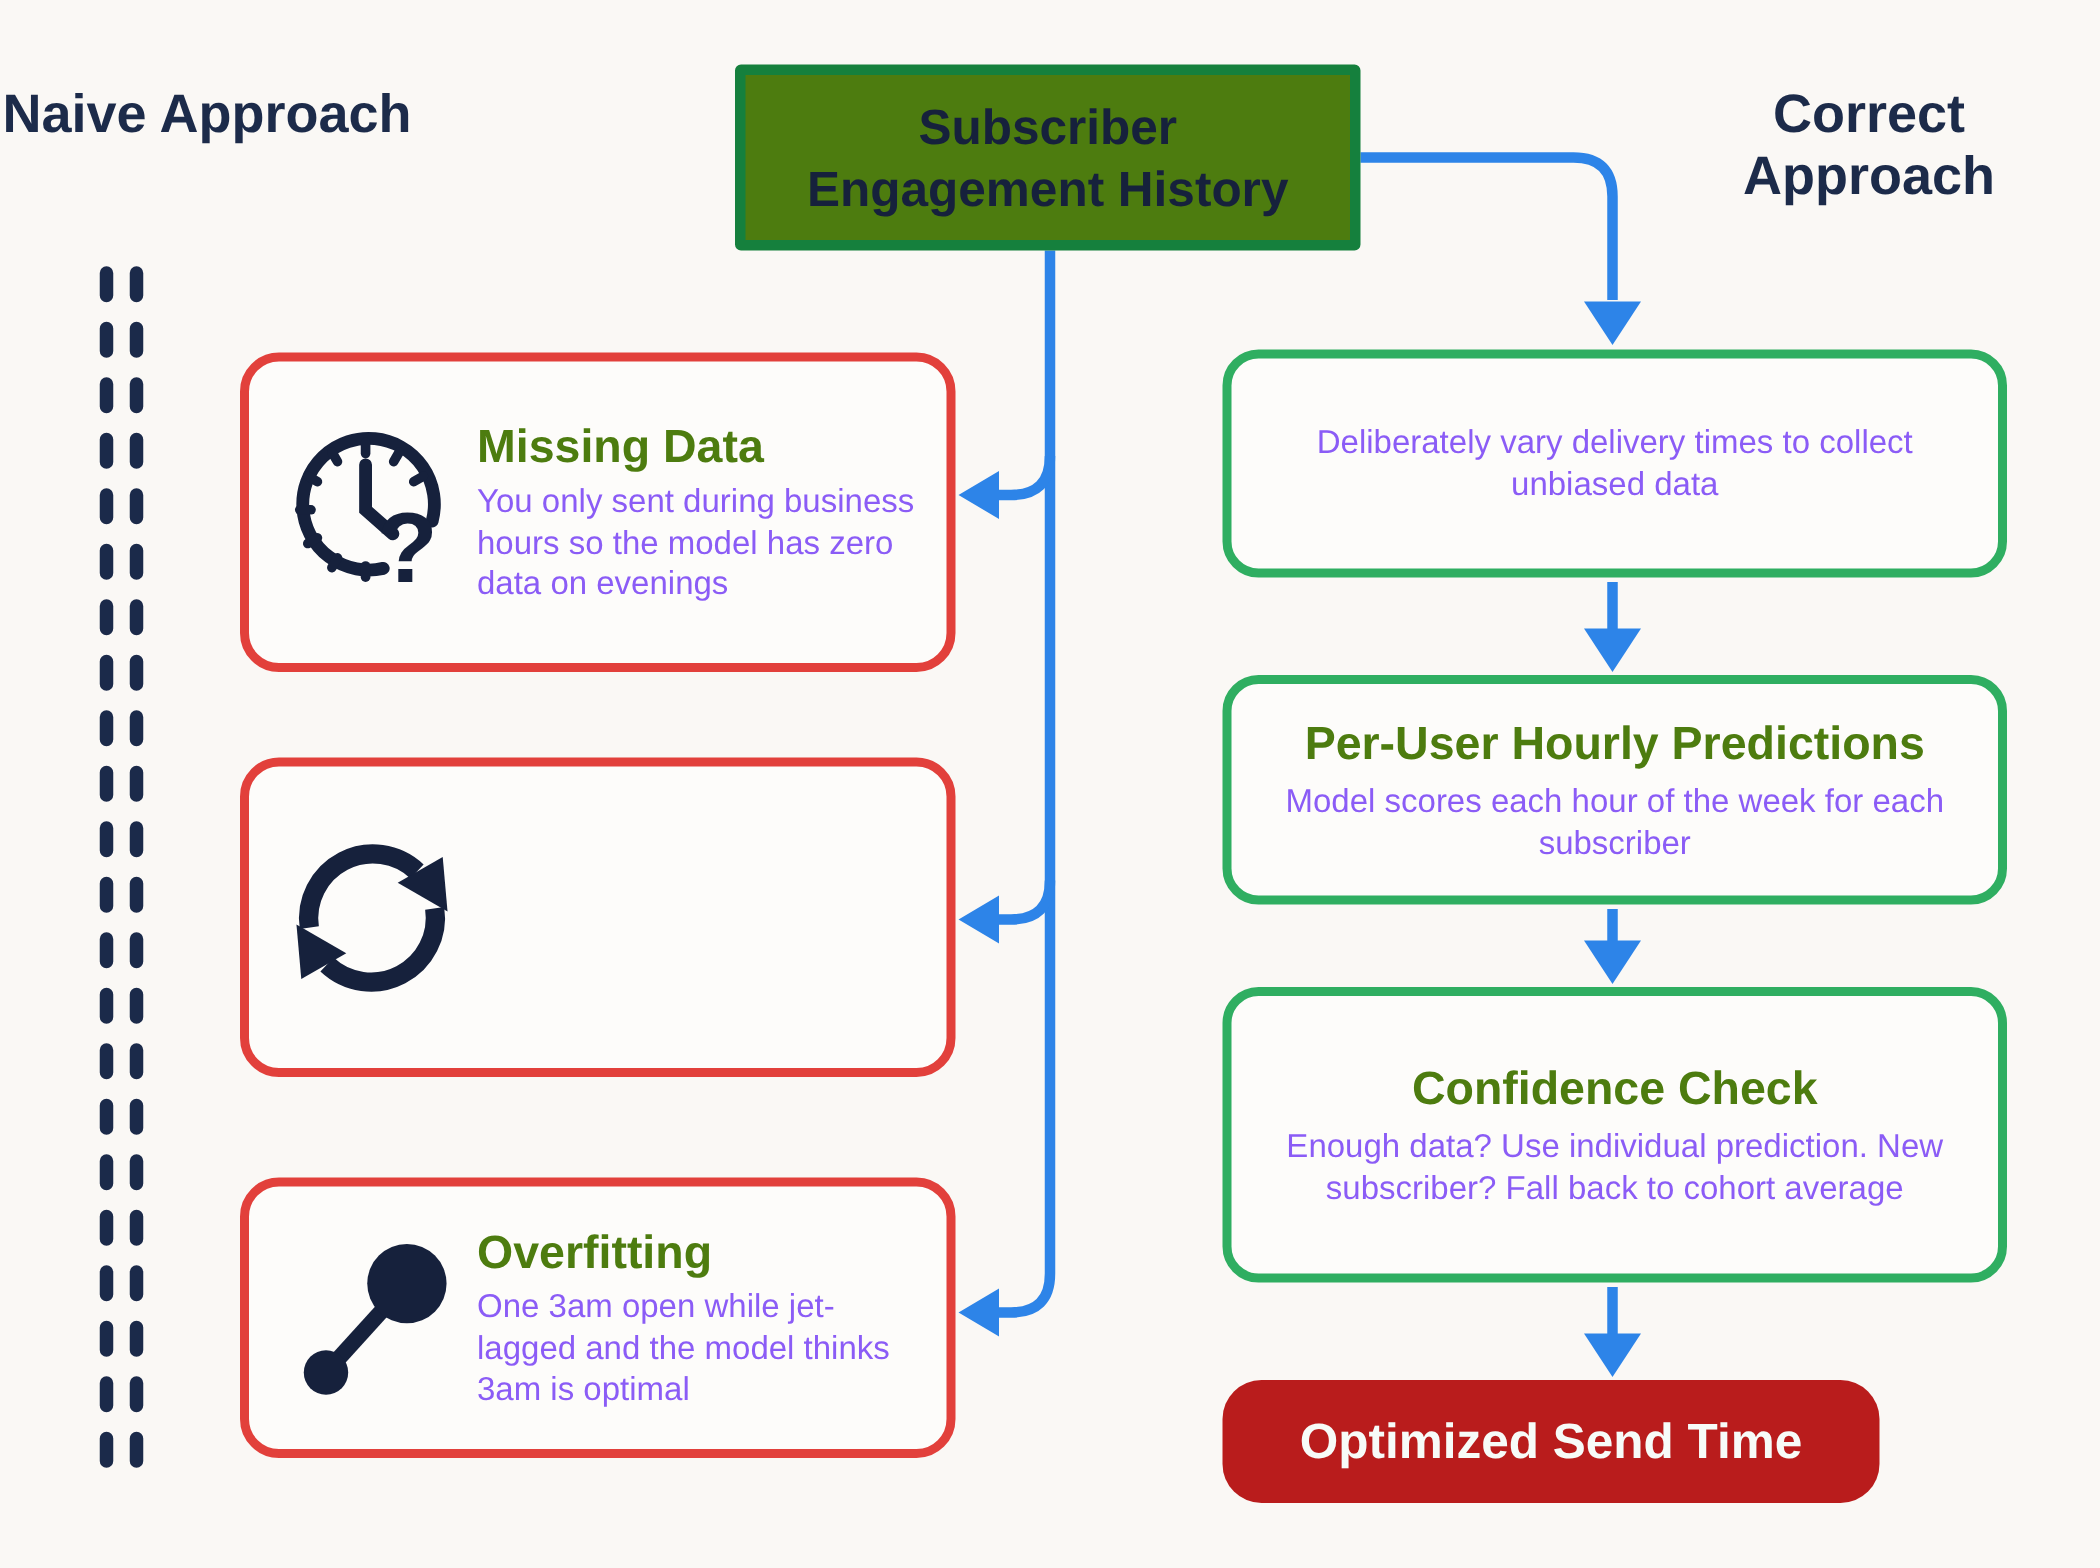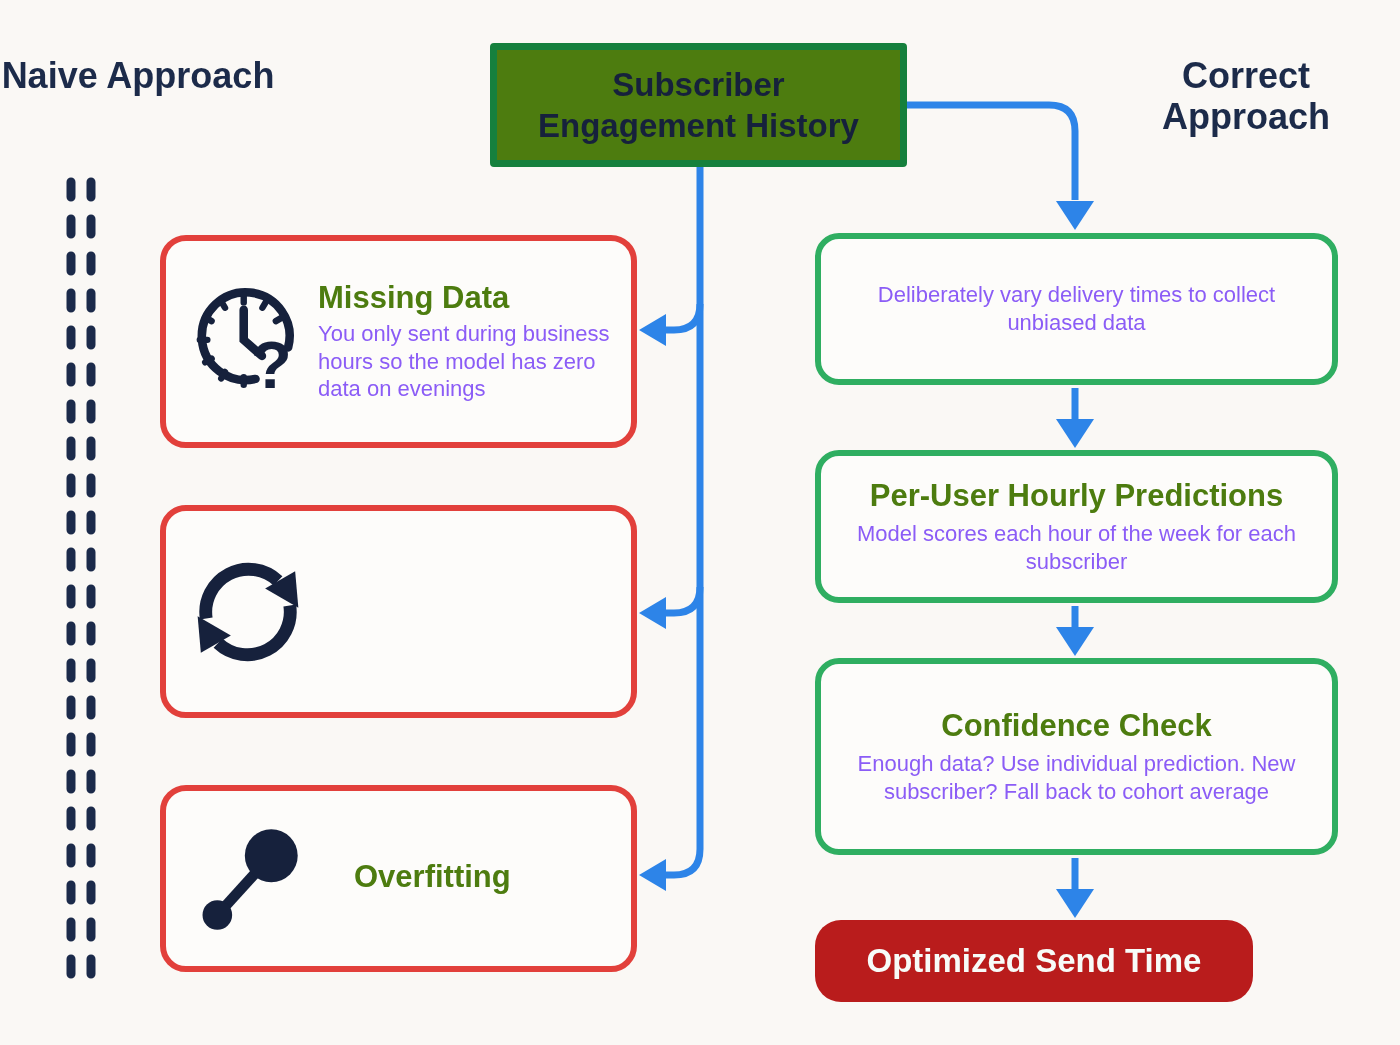--- a/index.html
+++ b/index.html
@@ -131,30 +131,31 @@
         <path d="M 95 50 A 40 40 0 0 1 28 85"></path>
       </g>
       <g fill="#16213c">
         <polygon points="100,18 103,52 72,34"></polygon>
         <polygon points="12,94 9,60 40,78"></polygon>
       </g>
     </svg>
   </div>
 </div>
 
-<div class="red-card" style="top:785px;height:187px;gap:36px;">
+<div class="red-card" style="top:785px;height:187px;">
   <div class="icon-wrap">
     <svg width="110" height="110" viewBox="0 0 104 104">
       <line x1="23" y1="86" x2="72" y2="32" stroke="#16213c" stroke-width="10"></line>
       <circle cx="23" cy="86" r="14" fill="#16213c"></circle>
       <circle cx="74" cy="30" r="25" fill="#16213c"></circle>
     </svg>
   </div>
   <div class="txt">
     <div class="card-title">Overfitting</div>
+    <div class="card-body">One 3am open while jet-lagged and the model thinks 3am is optimal</div>
   </div>
 </div>
 
 <div class="green-card" style="top:233px;height:152px;">
   <div class="card-body">Deliberately vary delivery times to collect unbiased data</div>
 </div>
 
 <div class="green-card" style="top:450px;height:153px;">
   <div class="card-title">Per-User Hourly Predictions</div>
   <div class="card-body">Model scores each hour of the week for each subscriber</div>

